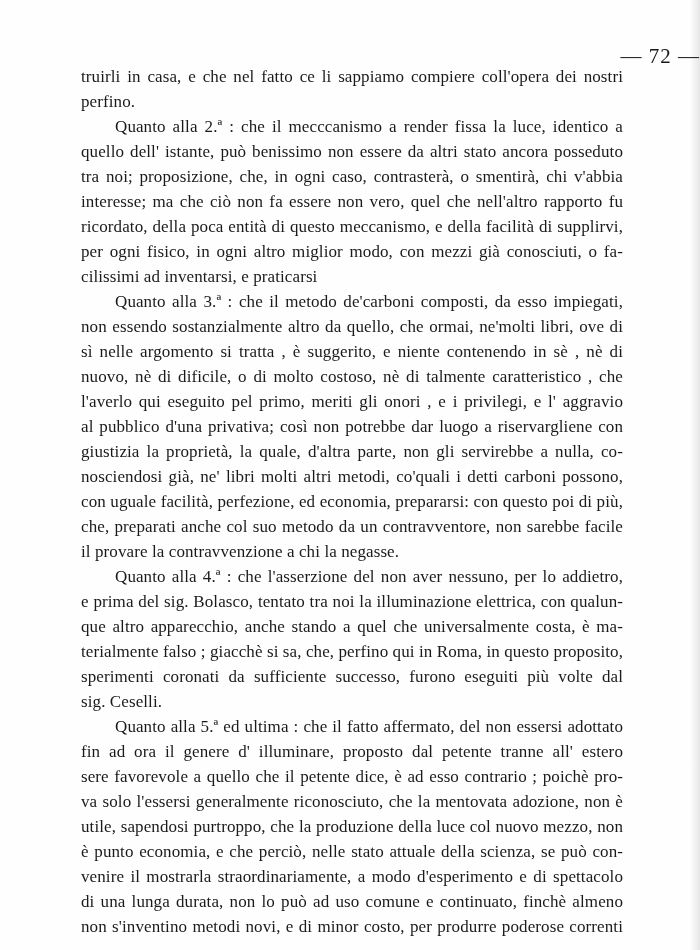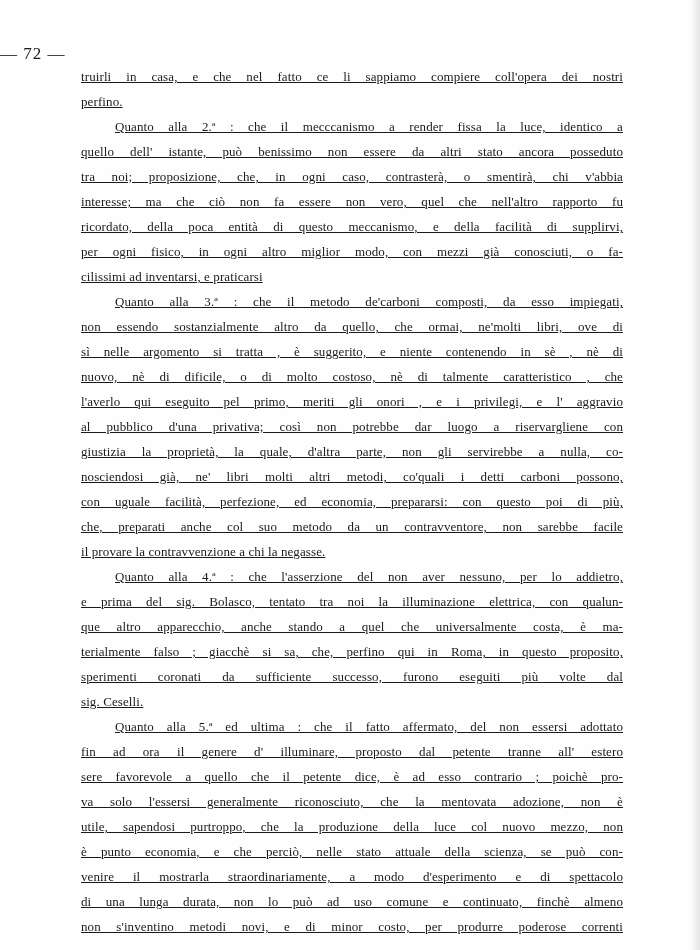--- a/index.html
+++ b/index.html
@@ -25,40 +25,39 @@
       position: absolute;
       right: 0; top: 0;
       width: 10px; height: 950px;
       background: linear-gradient(to right, rgba(255,255,255,0), rgba(200,200,200,0.45));
     }
     .page-number {
       position: absolute;
       top: 44px;
       left: 0;
       width: 700px;
-      text-align: left;
-      font-size: 17px;
+      text-align: right;
+      font-size: 21px;
       letter-spacing: 1px;
     }
     .text-block {
       position: absolute;
       left: 81px;
       top: 64px;
       width: 542px;
     }
     .line {
       display: block;
       height: 25px;
       line-height: 25px;
-      font-size: 13px;
+      font-size: 17px;
       white-space: nowrap;
       text-align: justify;
       text-align-last: justify;
       letter-spacing: 0.1px;
-      text-decoration: underline;
     }
     .line.last {
       text-align-last: left;
     }
     .line.indent {
       padding-left: 34px;
     }
   </style>
 </head>
 <body>

